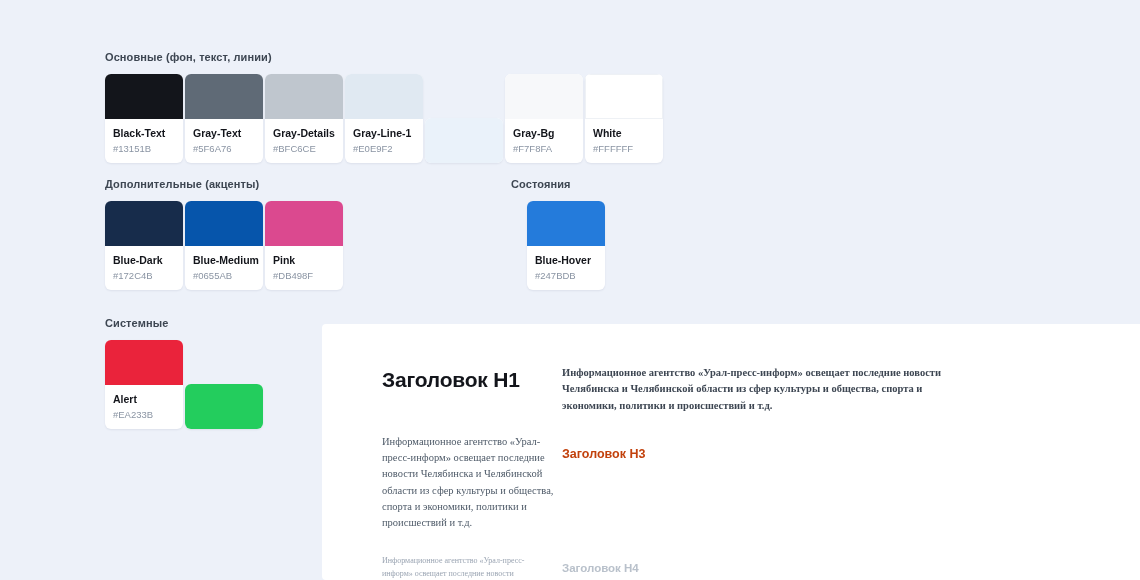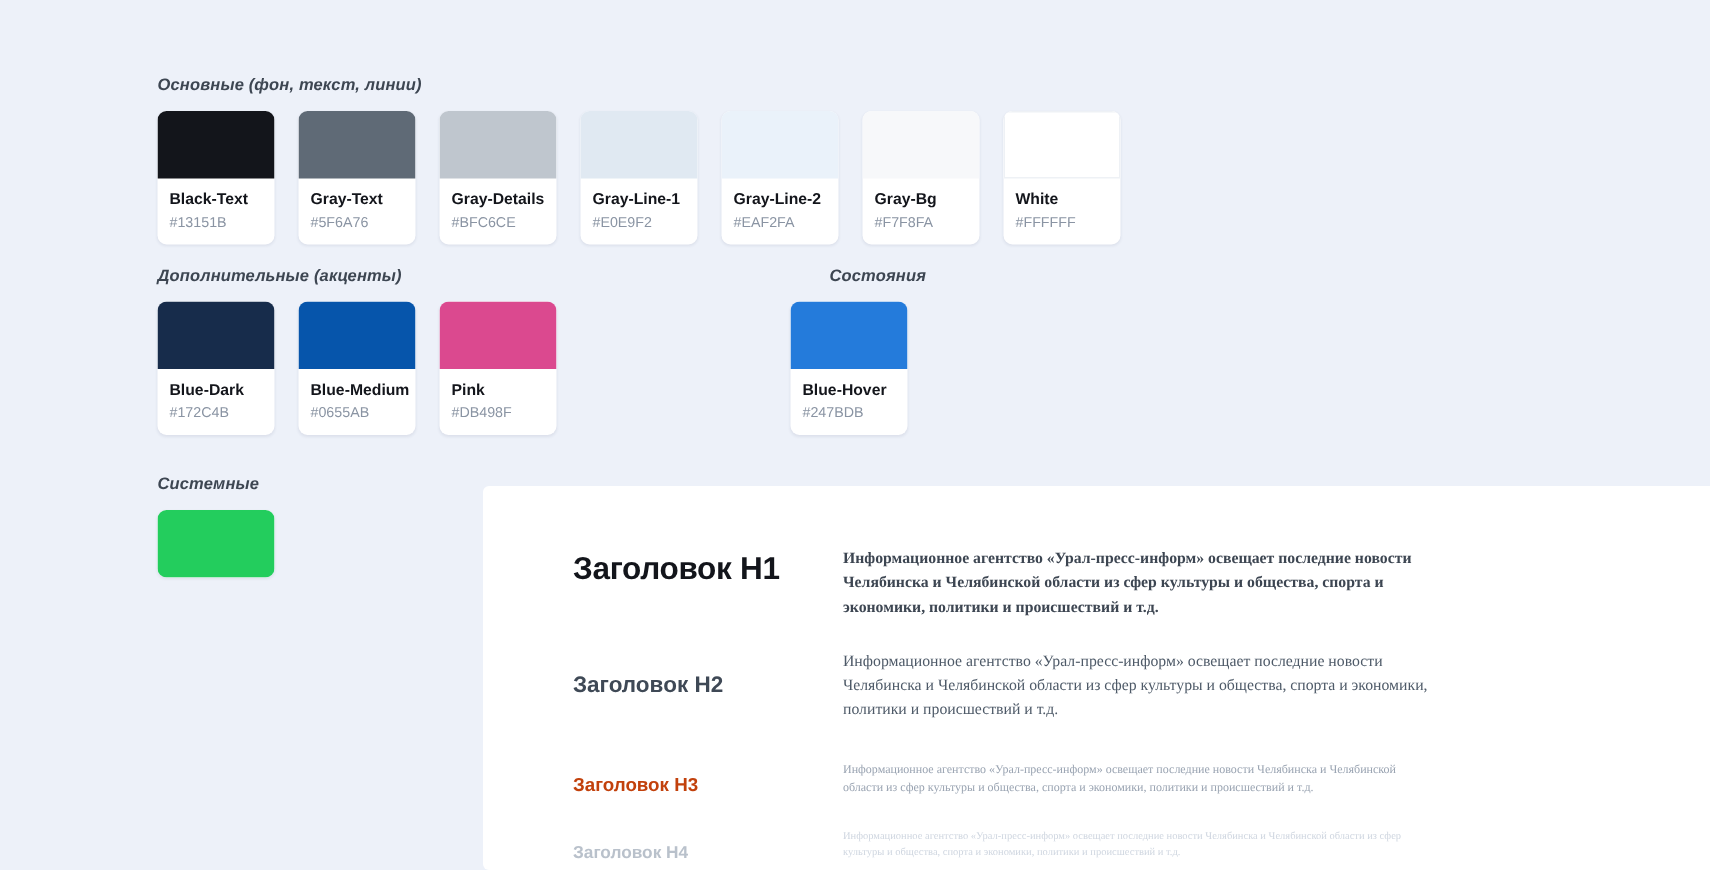--- a/index.html
+++ b/index.html
@@ -22,28 +22,27 @@
   }
 
   
   .section-label {
     position: absolute;
     font-size: 11px;
     font-weight: bold;
     color: #3d4652;
     letter-spacing: 0.1px;
     white-space: nowrap;
-    font-style: italic;
   }
 
   
   .swatch-row {
     position: absolute;
     display: flex;
-    gap: 16px;
+    gap: 2px;
     align-items: flex-end;
   }
   .swatch {
     width: 78px;
     background: #ffffff;
     border-radius: 6px;
     box-shadow: 0 1px 2px rgba(23, 44, 75, 0.08);
     overflow: hidden;
   }
   .swatch-color {
@@ -150,24 +149,20 @@
       </div>
       <div class="swatch">
         <div class="swatch-color" style="background: rgb(224, 233, 242);"></div>
         <div class="swatch-meta">
           <div class="swatch-name">Gray-Line-1</div>
           <div class="swatch-hex">#E0E9F2</div>
         </div>
       </div>
       <div class="swatch">
         <div class="swatch-color" style="background: rgb(234, 242, 250);"></div>
-        <div class="swatch-meta">
-          <div class="swatch-name">Gray-Line-2</div>
-          <div class="swatch-hex">#EAF2FA</div>
-        </div>
       </div>
       <div class="swatch">
         <div class="swatch-color" style="background: rgb(247, 248, 250);"></div>
         <div class="swatch-meta">
           <div class="swatch-name">Gray-Bg</div>
           <div class="swatch-hex">#F7F8FA</div>
         </div>
       </div>
       <div class="swatch">
         <div class="swatch-color bordered" style="background: rgb(255, 255, 255);"></div>
@@ -197,47 +192,53 @@
       </div>
       <div class="swatch">
         <div class="swatch-color" style="background: rgb(219, 73, 143);"></div>
         <div class="swatch-meta">
           <div class="swatch-name">Pink</div>
           <div class="swatch-hex">#DB498F</div>
         </div>
       </div>
     </div>
 
-  <div class="section-label" style="left:553px; top:178px;">Состояния</div>
+  <div class="section-label" style="left:511px; top:178px;">Состояния</div>
 
   <div class="swatch-row" id="row-states" style="left:527px; top:201px;">
       <div class="swatch">
         <div class="swatch-color" style="background: rgb(36, 123, 219);"></div>
         <div class="swatch-meta">
           <div class="swatch-name">Blue-Hover</div>
           <div class="swatch-hex">#247BDB</div>
         </div>
       </div>
     </div>
 
   <div class="section-label" style="left:105px; top:317px;">Системные</div>
 
   <div class="swatch-row" id="row-system" style="left:105px; top:340px;">
       <div class="swatch">
+        <div class="swatch-color" style="background: rgb(234, 35, 59);"></div>
+        <div class="swatch-meta">
+          <div class="swatch-name">Alert</div>
+          <div class="swatch-hex">#EA233B</div>
+        </div>
+      </div>
+      <div class="swatch">
         <div class="swatch-color" style="background: rgb(35, 205, 93);"></div>
       </div>
     </div>
 
   <div class="type-card">
     <div class="type-grid">
 
       <div class="head-cell h1-spec">Заголовок H1</div>
       <div class="body-cell p1-spec">Информационное агентство «Урал-пресс-информ» освещает последние новости Челябинска и Челябинской области из сфер культуры и общества, спорта и экономики, политики и происшествий и т.д.</div>
 
-      <div class="head-cell h2-spec">Заголовок H2</div>
       <div class="body-cell p2-spec">Информационное агентство «Урал-пресс-информ» освещает последние новости Челябинска и Челябинской области из сфер культуры и общества, спорта и экономики, политики и происшествий и т.д.</div>
 
       <div class="head-cell h3-spec">Заголовок H3</div>
       <div class="body-cell p3-spec">Информационное агентство «Урал-пресс-информ» освещает последние новости Челябинска и Челябинской области из сфер культуры и общества, спорта и экономики, политики и происшествий и т.д.</div>
 
       <div class="head-cell h4-spec">Заголовок H4</div>
       <div class="body-cell p4-spec">Информационное агентство «Урал-пресс-информ» освещает последние новости Челябинска и Челябинской области из сфер культуры и общества, спорта и экономики, политики и происшествий и т.д.</div>
 
     </div>
   </div>

